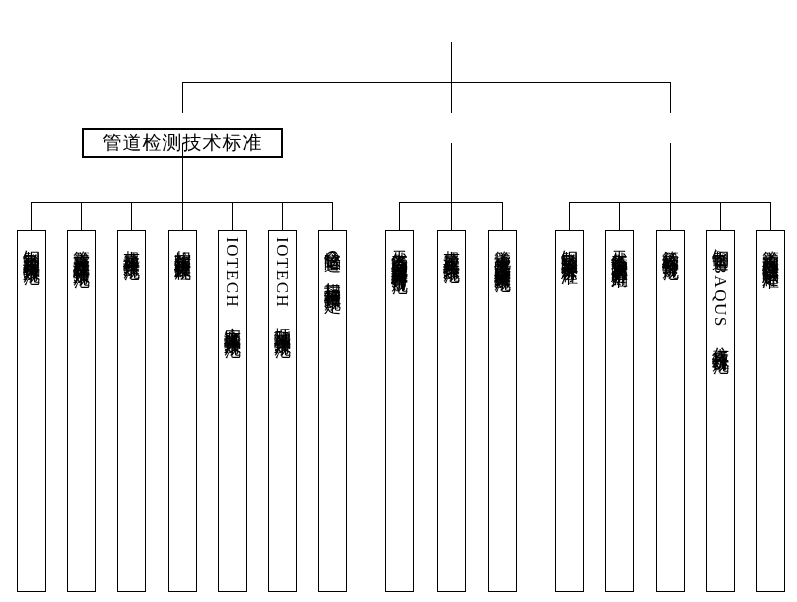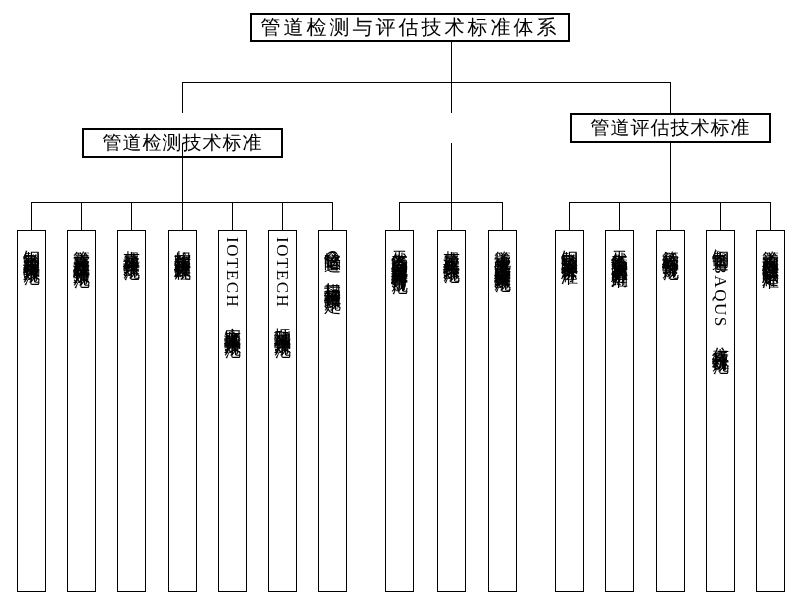--- a/index.html
+++ b/index.html
@@ -22,29 +22,27 @@
     font-size:17px;letter-spacing:1.5px;line-height:27px;
     padding-top:6px;text-align:left;
   }
   .ln{position:absolute;background:#000000;}
 </style>
 </head>
 <body>
 
 <div class="canvas">
 
-  <div class="box root-box">管道检测与评估技术标准体系</div>
 
   <div class="ln" style="left:451px;top:42px;width:1px;height:71px;"></div>
   <div class="ln" style="left:182px;top:82px;width:489px;height:1px;"></div>
   <div class="ln" style="left:182px;top:82px;width:1px;height:31px;"></div>
   <div class="ln" style="left:670px;top:82px;width:1px;height:31px;"></div>
 
   <div class="box branch-box" style="left:82px;margin-top:15px;">管道检测技术标准</div>
-  <div class="box branch-box" style="left:570px;">管道评估技术标准</div>
 
   <div class="ln" style="left:182px;top:143px;width:1px;height:59px;"></div>
   <div class="ln" style="left:31px;top:202px;width:302px;height:1px;"></div>
   <div class="ln" style="left:31px;top:202px;width:1px;height:28px;"></div>
   <div class="ln" style="left:81px;top:202px;width:1px;height:28px;"></div>
   <div class="ln" style="left:131px;top:202px;width:1px;height:28px;"></div>
   <div class="ln" style="left:182px;top:202px;width:1px;height:28px;"></div>
   <div class="ln" style="left:232px;top:202px;width:1px;height:28px;"></div>
   <div class="ln" style="left:282px;top:202px;width:1px;height:28px;"></div>
   <div class="ln" style="left:332px;top:202px;width:1px;height:28px;"></div>

